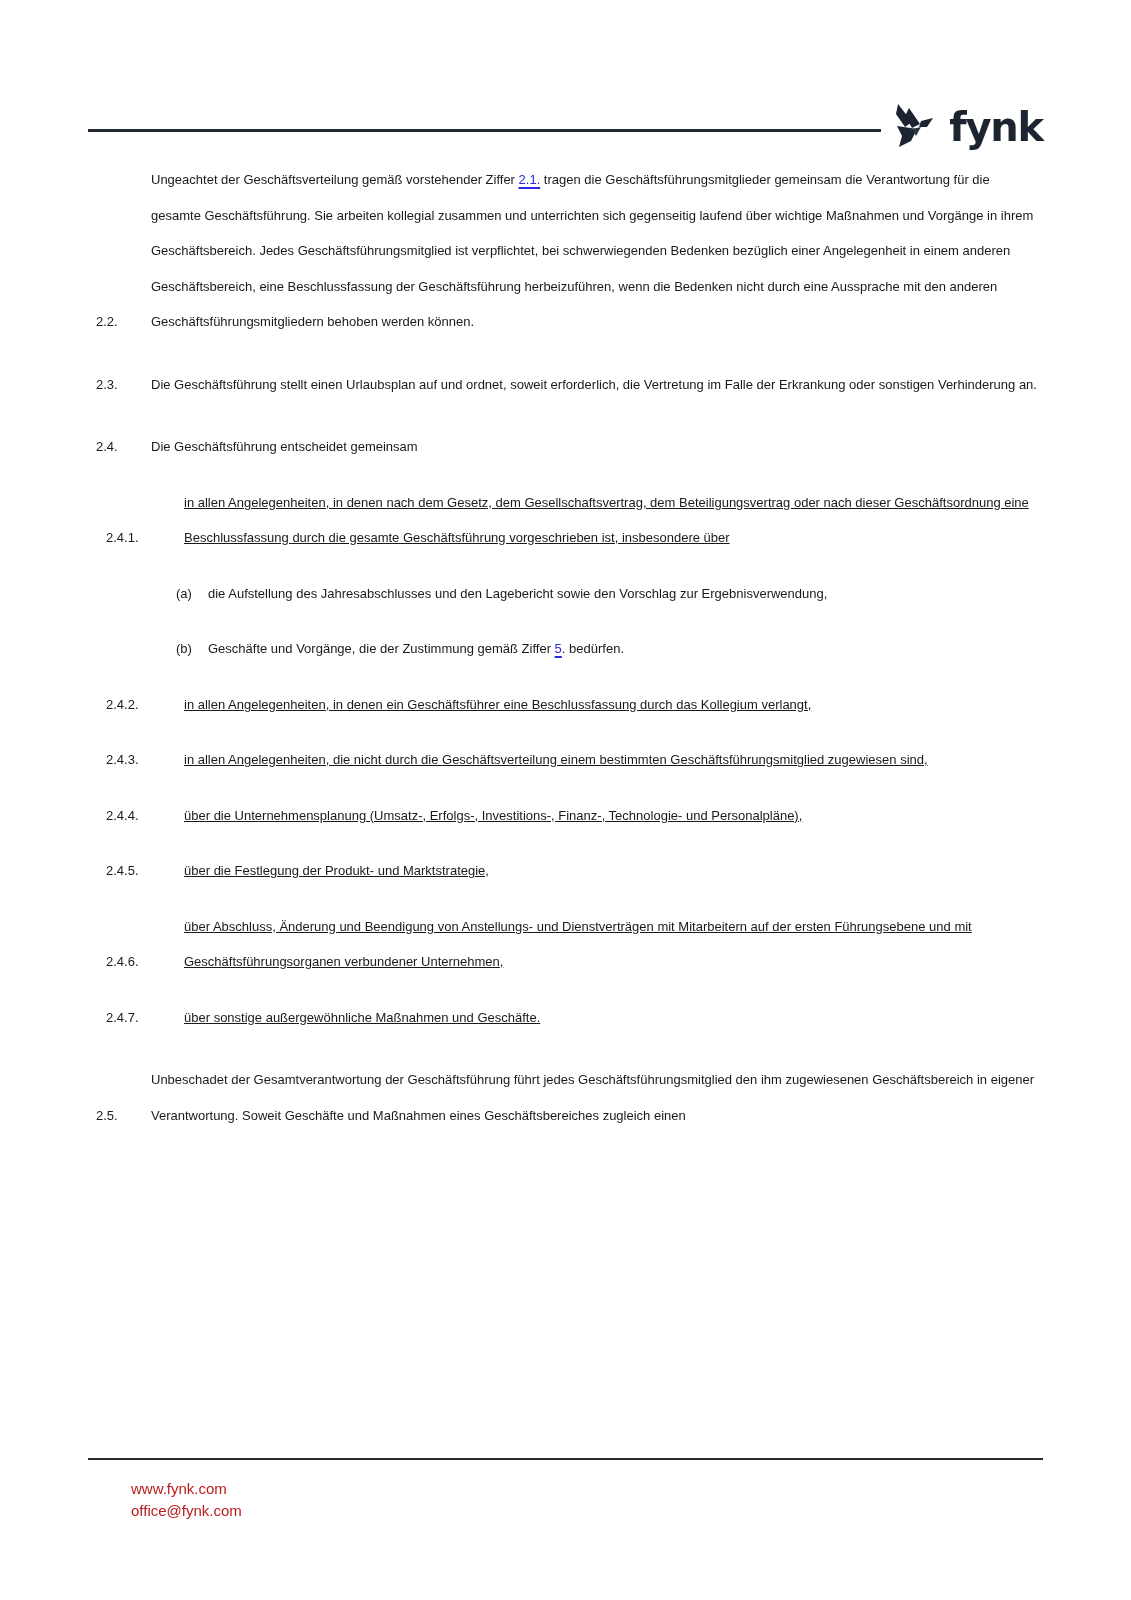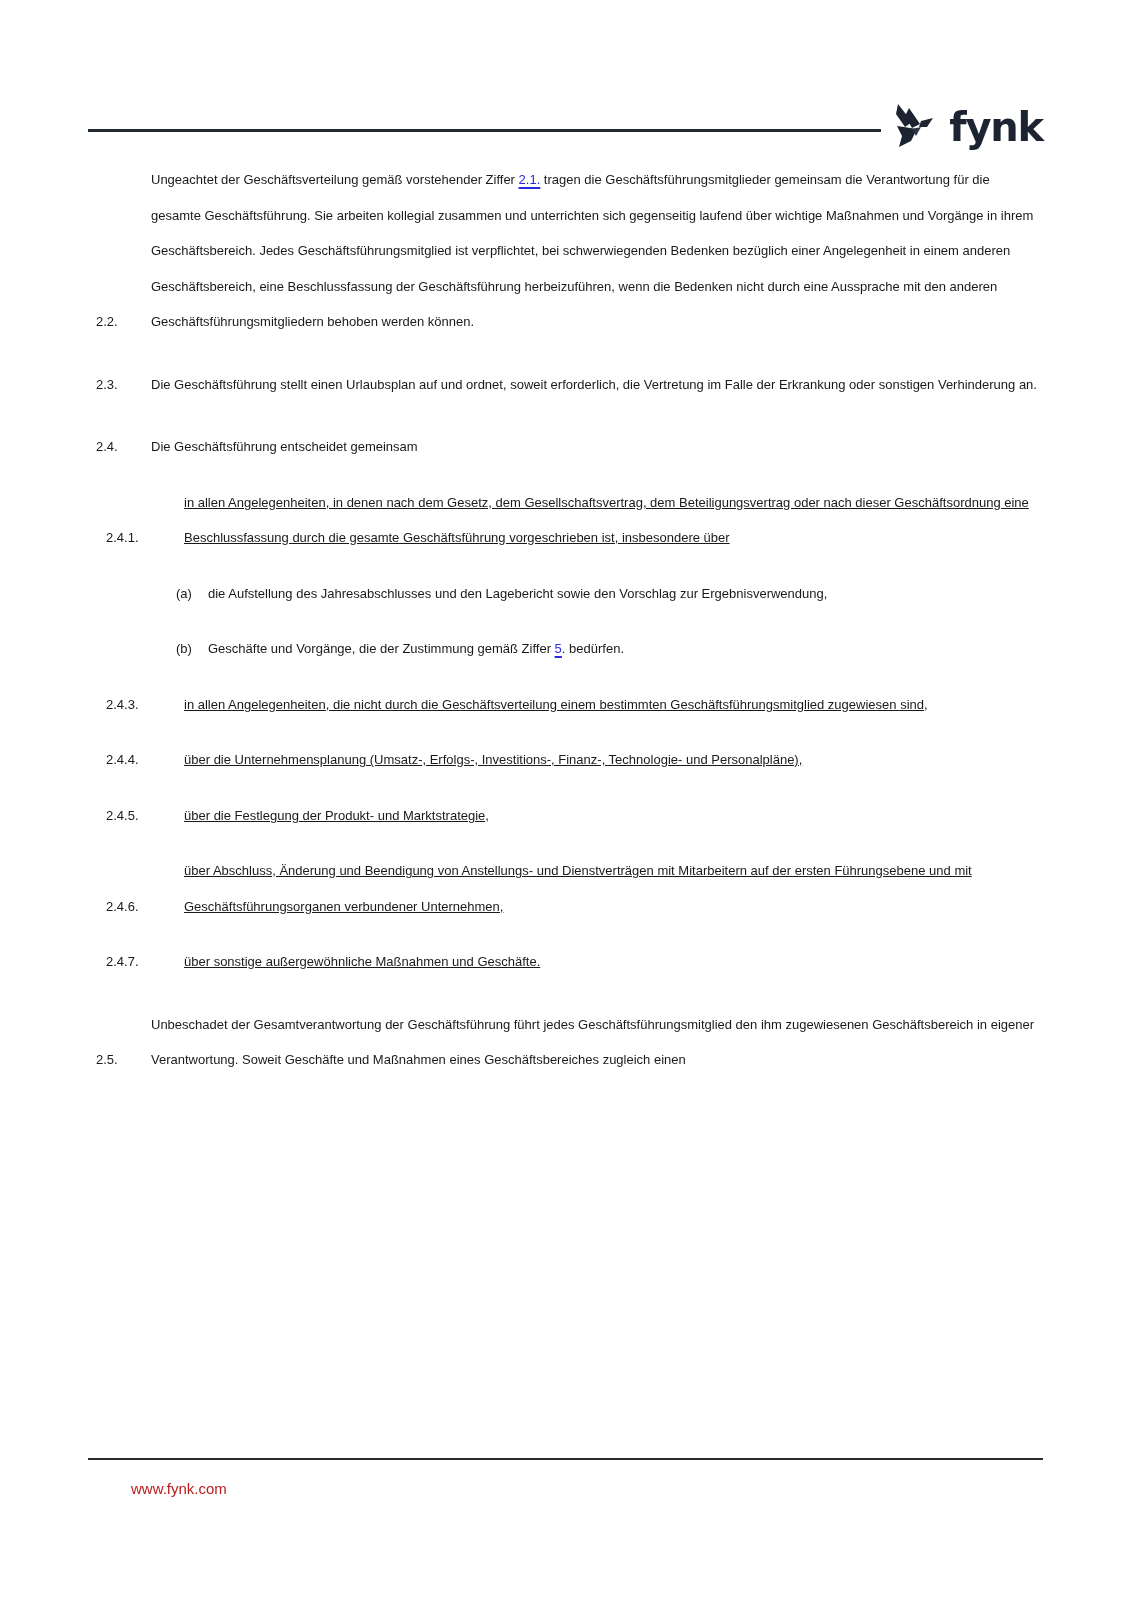--- a/index.html
+++ b/index.html
@@ -181,20 +181,24 @@
     <div class="clause lvl3">
       <span class="num">(a)</span>
       <span class="txt">die Aufstellung des Jahresabschlusses und den Lagebericht sowie den Vorschlag zur Ergebnisverwendung,</span>
     </div>
 
     <div class="clause lvl3">
       <span class="num">(b)</span>
       <span class="txt"><span>Geschäfte und Vorgänge, die der Zustimmung gemäß Ziffer </span><a class="xref" href="#">5</a><span>. bedürfen.</span></span>
     </div>
 
+    <div class="clause lvl2">
+      <span class="num">2.4.2.</span>
+      <span class="txt">in allen Angelegenheiten, in denen ein Geschäftsführer eine Beschlussfassung durch das Kollegium verlangt,</span>
+    </div>
 
     <div class="clause lvl2">
       <span class="num">2.4.3.</span>
       <span class="txt">in allen Angelegenheiten, die nicht durch die Geschäftsverteilung einem bestimmten Geschäftsführungsmitglied zugewiesen sind,</span>
     </div>
 
     <div class="clause lvl2">
       <span class="num">2.4.4.</span>
       <span class="txt">über die Unternehmensplanung (Umsatz-, Erfolgs-, Investitions-, Finanz-, Technologie- und Personalpläne),</span>
     </div>
@@ -218,16 +222,17 @@
       <span class="num">2.5.</span>
       <span class="txt">Unbeschadet der Gesamtverantwortung der Geschäftsführung führt jedes Geschäftsführungsmitglied den ihm zugewiesenen Geschäftsbereich in eigener Verantwortung. Soweit Geschäfte und Maßnahmen eines Geschäftsbereiches zugleich einen</span>
     </div>
 
   </div>
 
   <div class="page-footer">
     <div class="footer-rule"></div>
     <div class="footer-lines">
       <div>www.fynk.com</div>
+      <div>office@fynk.com</div>
     </div>
   </div>
 
 </div>
 
 </body></html>

